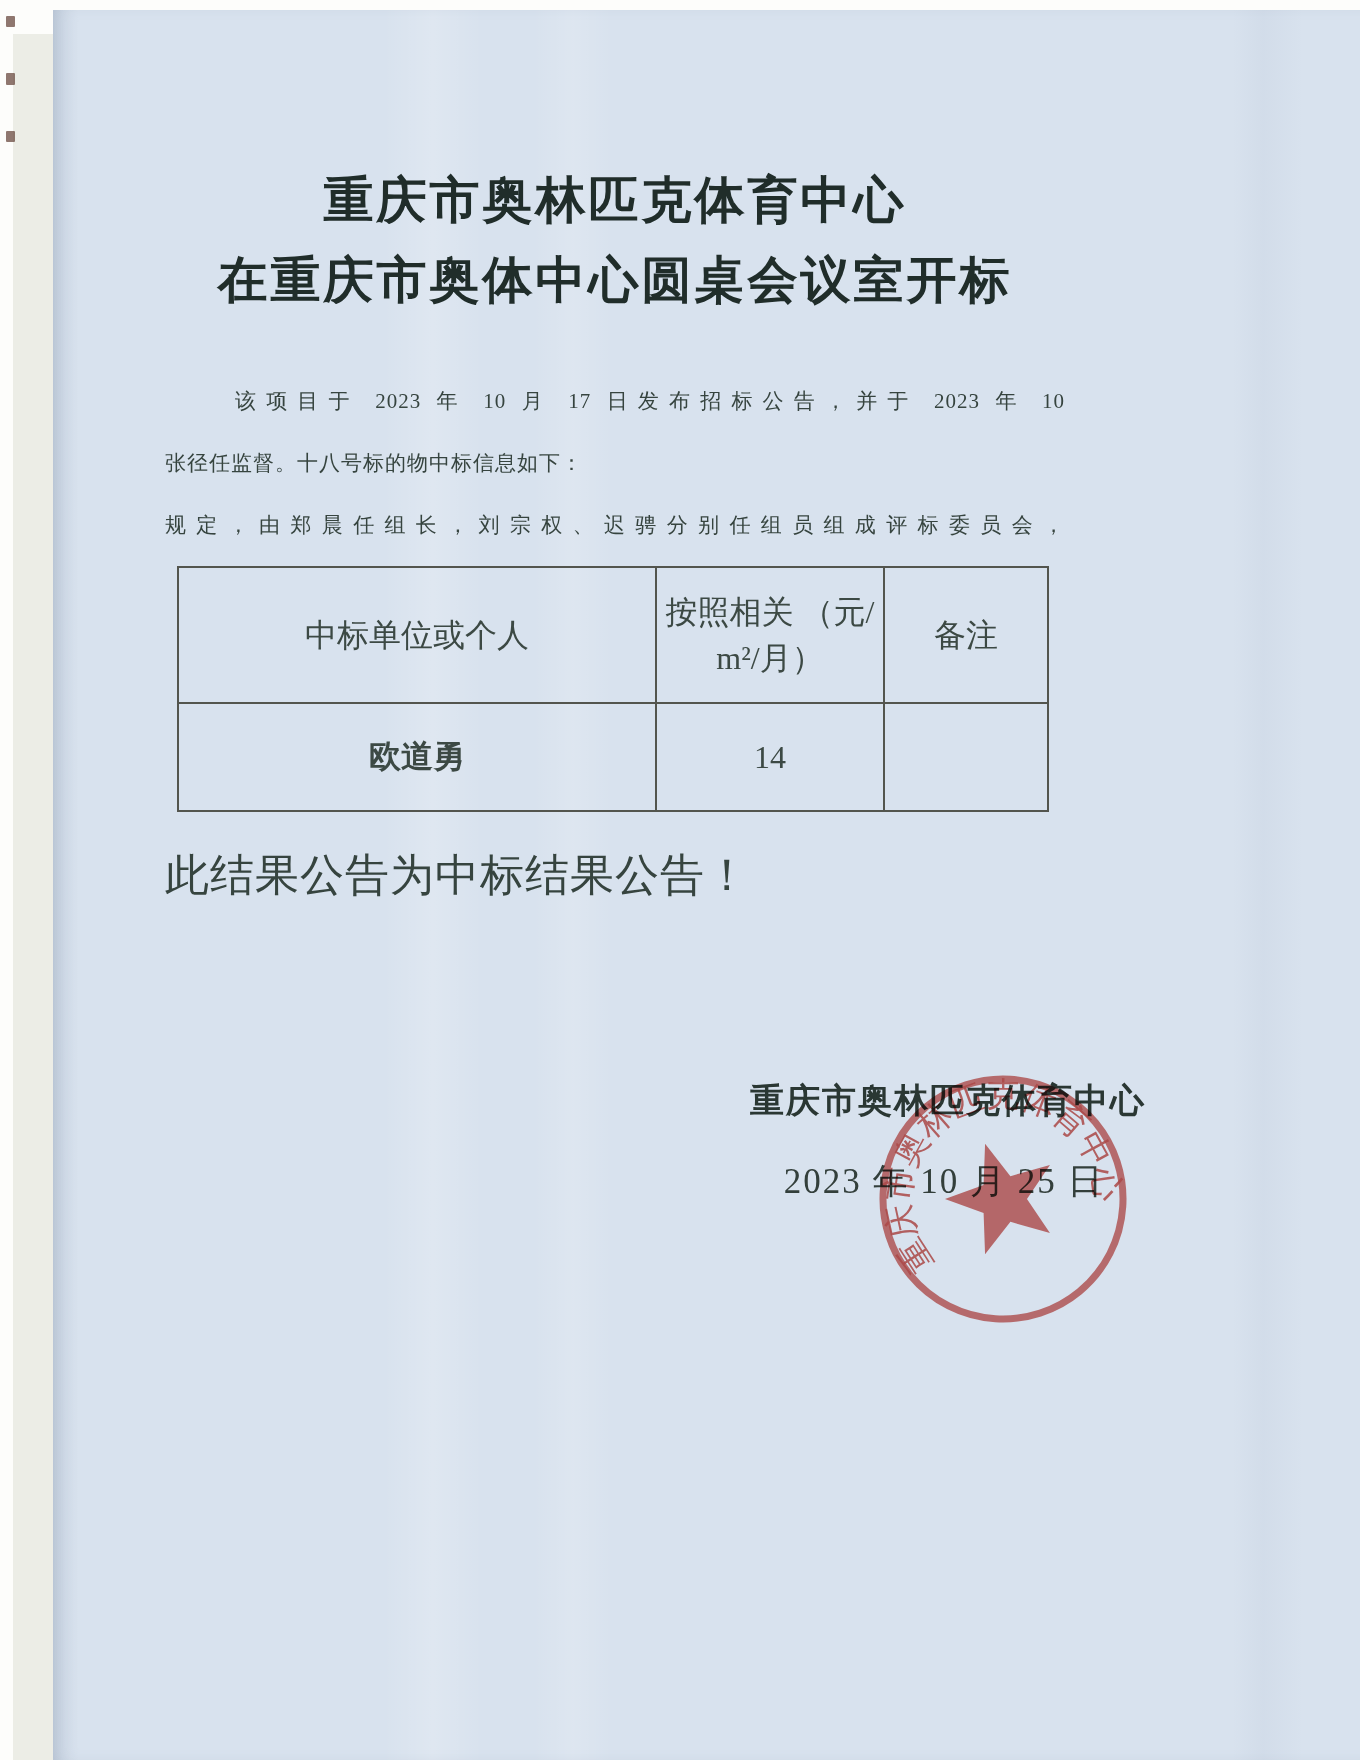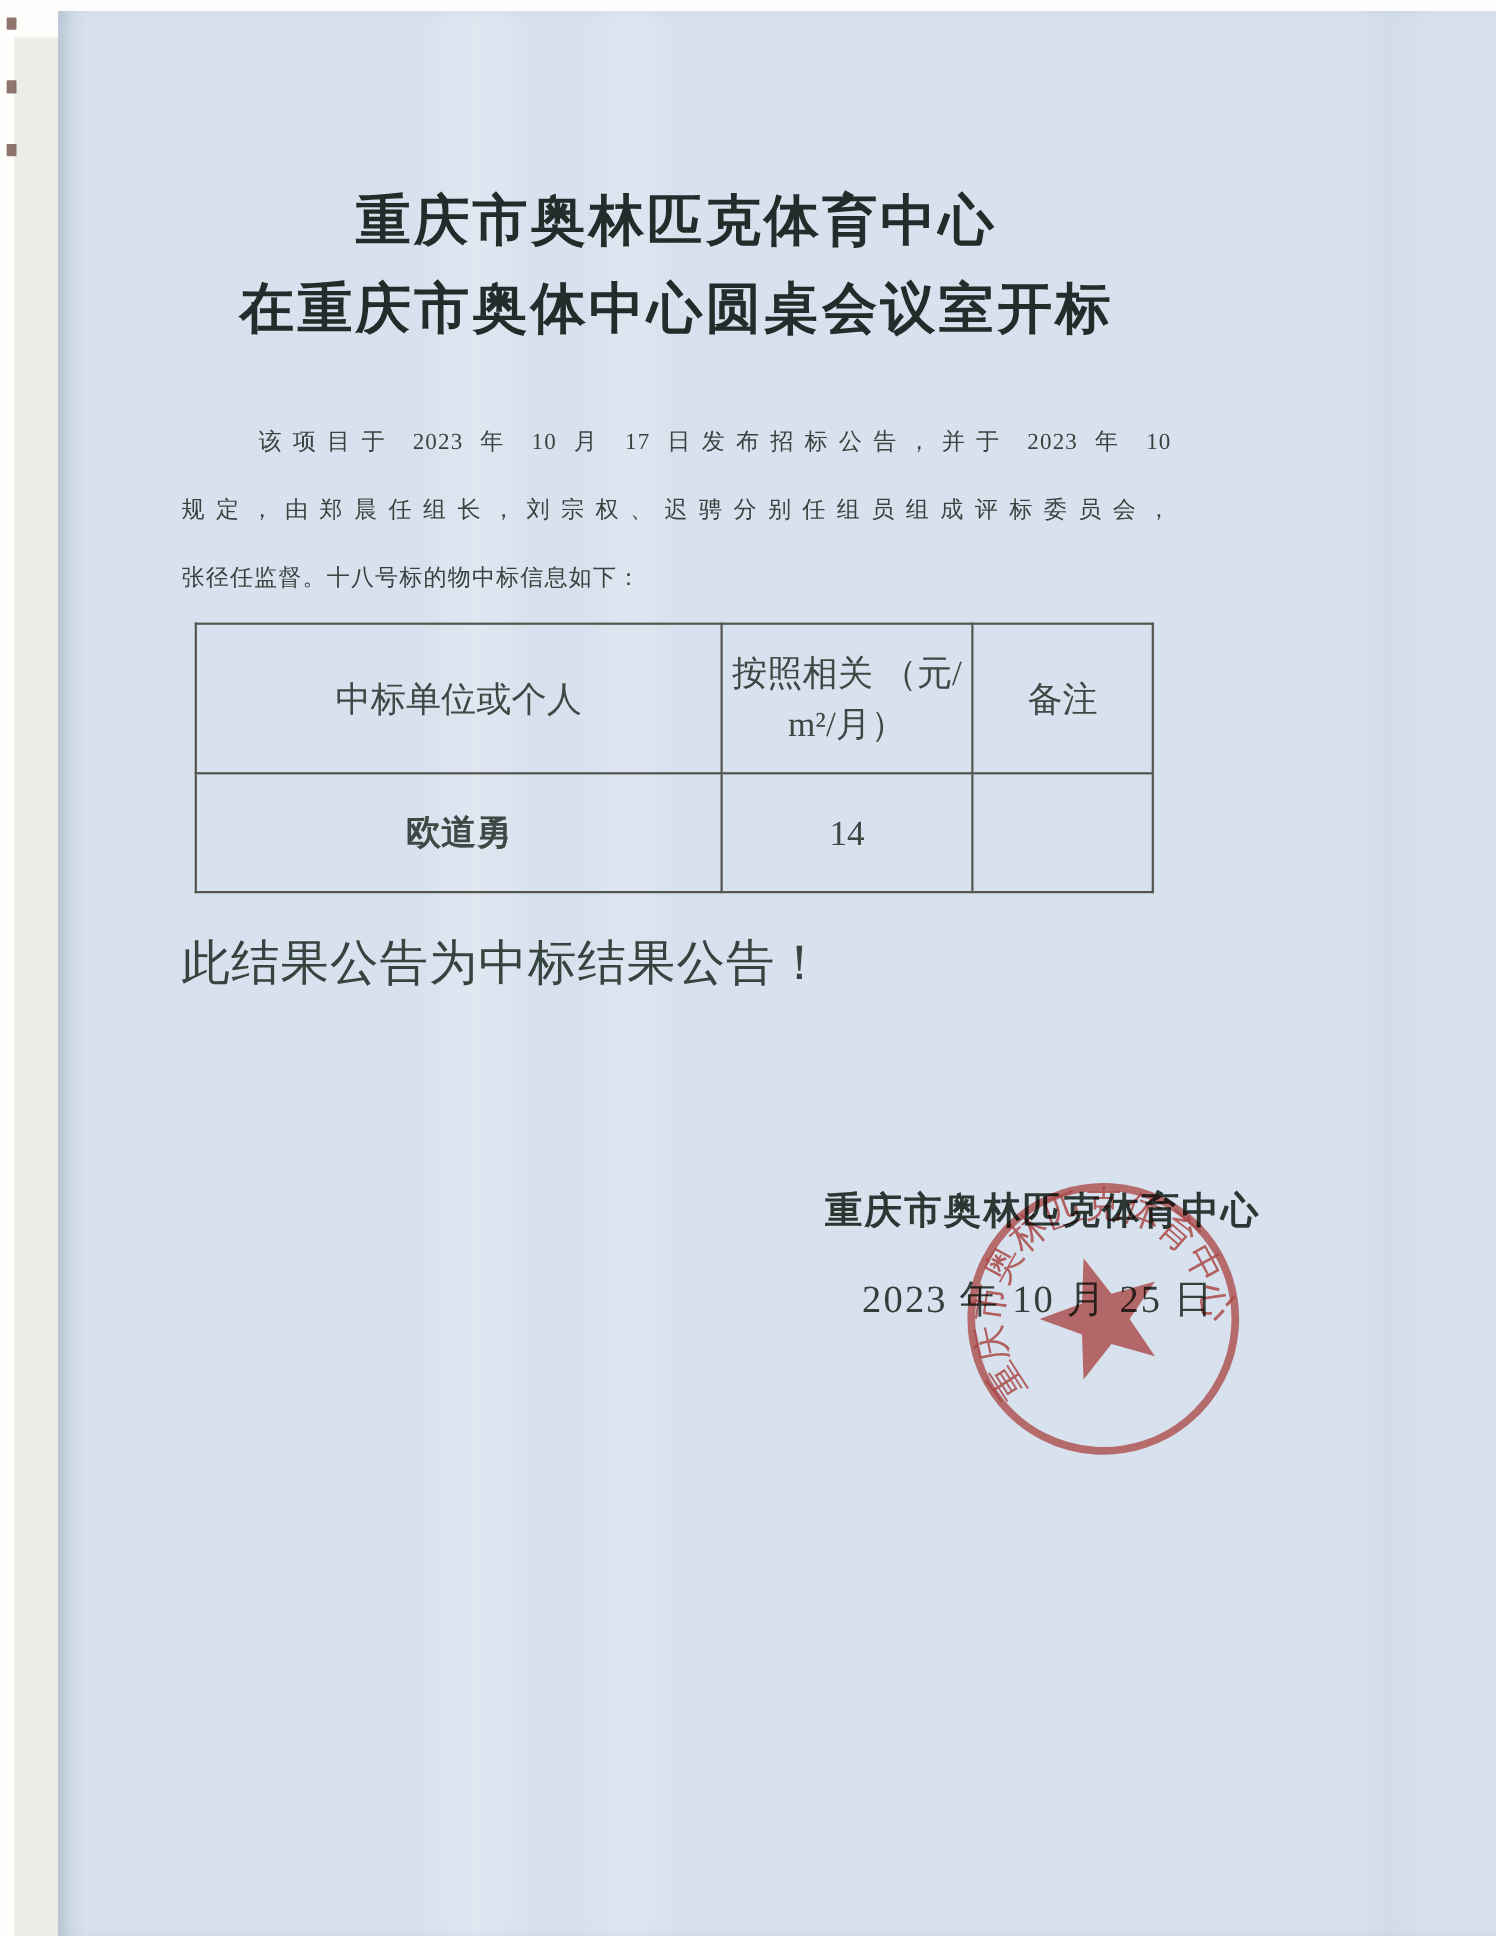--- a/index.html
+++ b/index.html
@@ -119,22 +119,22 @@
 <div class="scan-mark" style="left:6px;top:131px;width:9px;height:11px;"></div>
 
 <div class="paper">
   <div class="content">
 
     <div class="title-line">重庆市奥林匹克体育中心</div>
     <div class="title-line">在重庆市奥体中心圆桌会议室开标</div>
 
     <div class="para">
       <div class="p-line first">该项目于 2023 年 10 月 17 日发布招标公告，并于 2023 年 10</div>
+      <div class="p-line last">张径任监督。十八号标的物中标信息如下：</div>
       <div class="p-line">规定，由郑晨任组长，刘宗权、迟骋分别任组员组成评标委员会，</div>
-      <div class="p-line last">张径任监督。十八号标的物中标信息如下：</div>
     </div>
 
     <table class="bid">
       <colgroup>
         <col style="width:478px">
           <col style="width:228px">
           <col style="width:164px">
       </colgroup>
       <tbody>
           <tr class="hdr">

